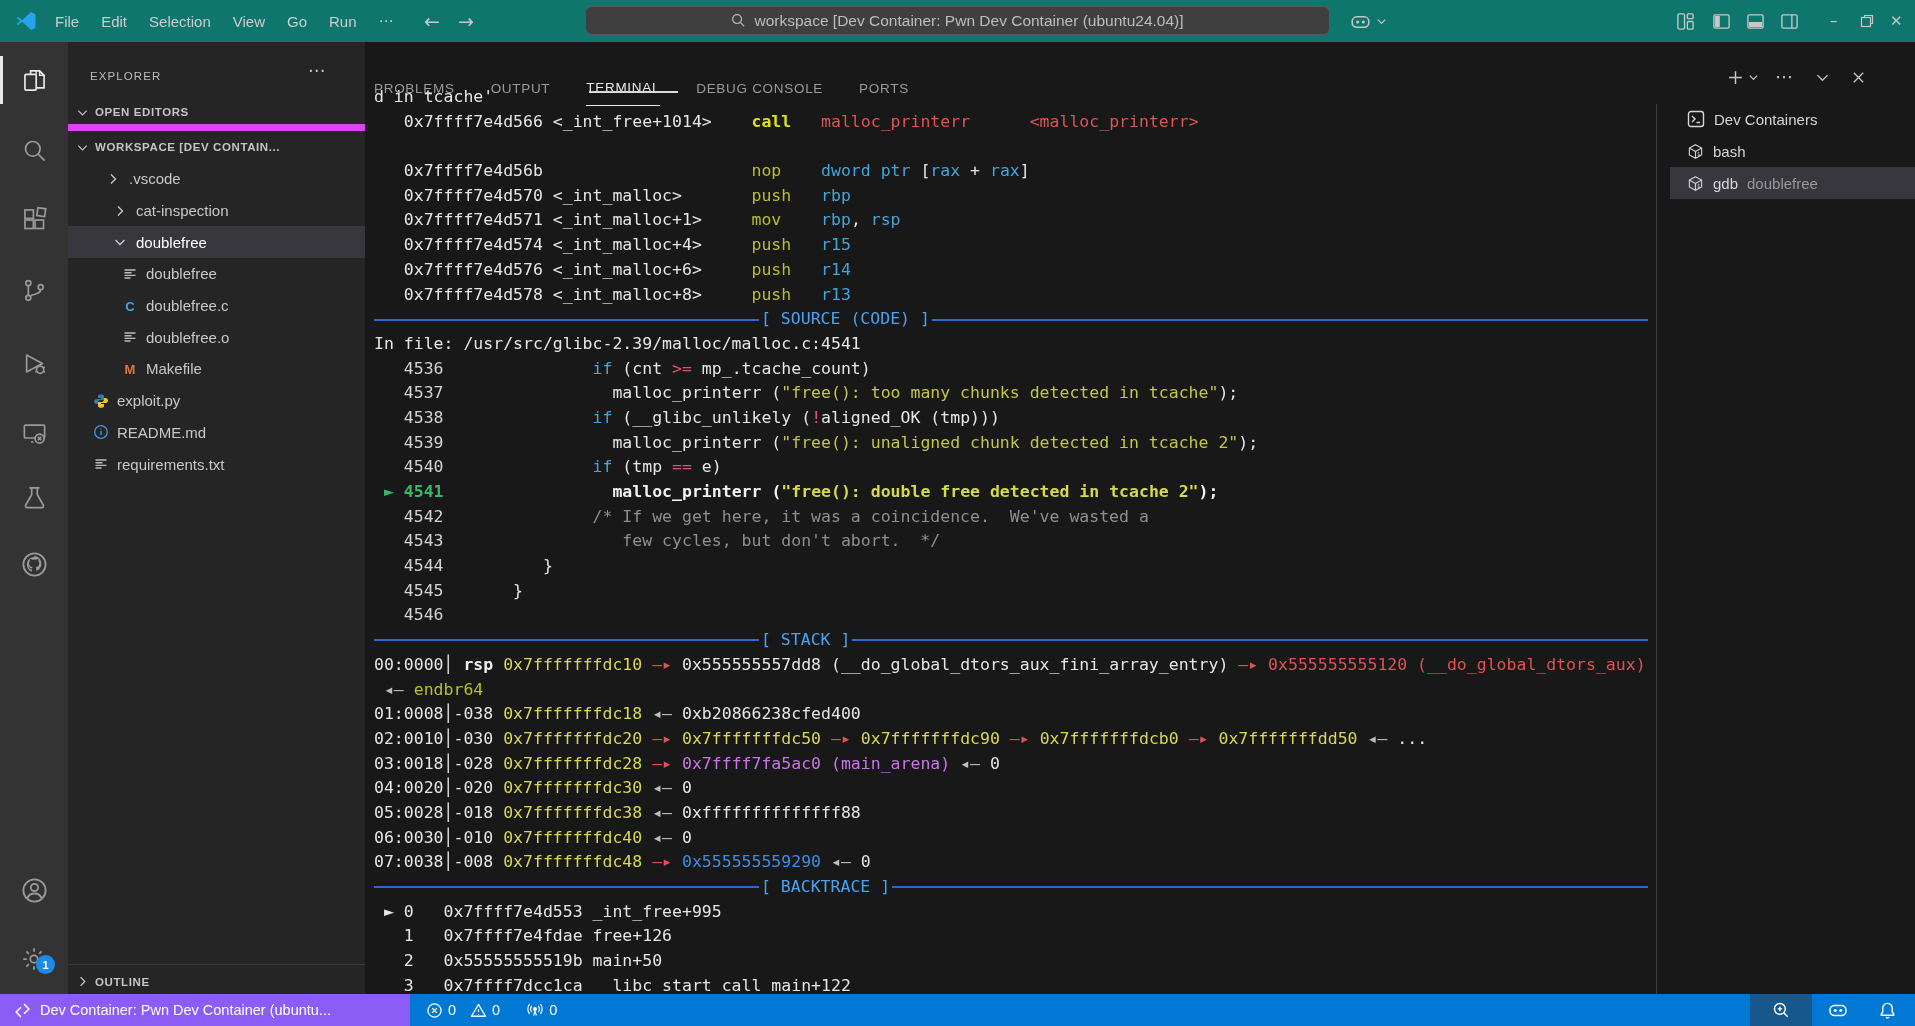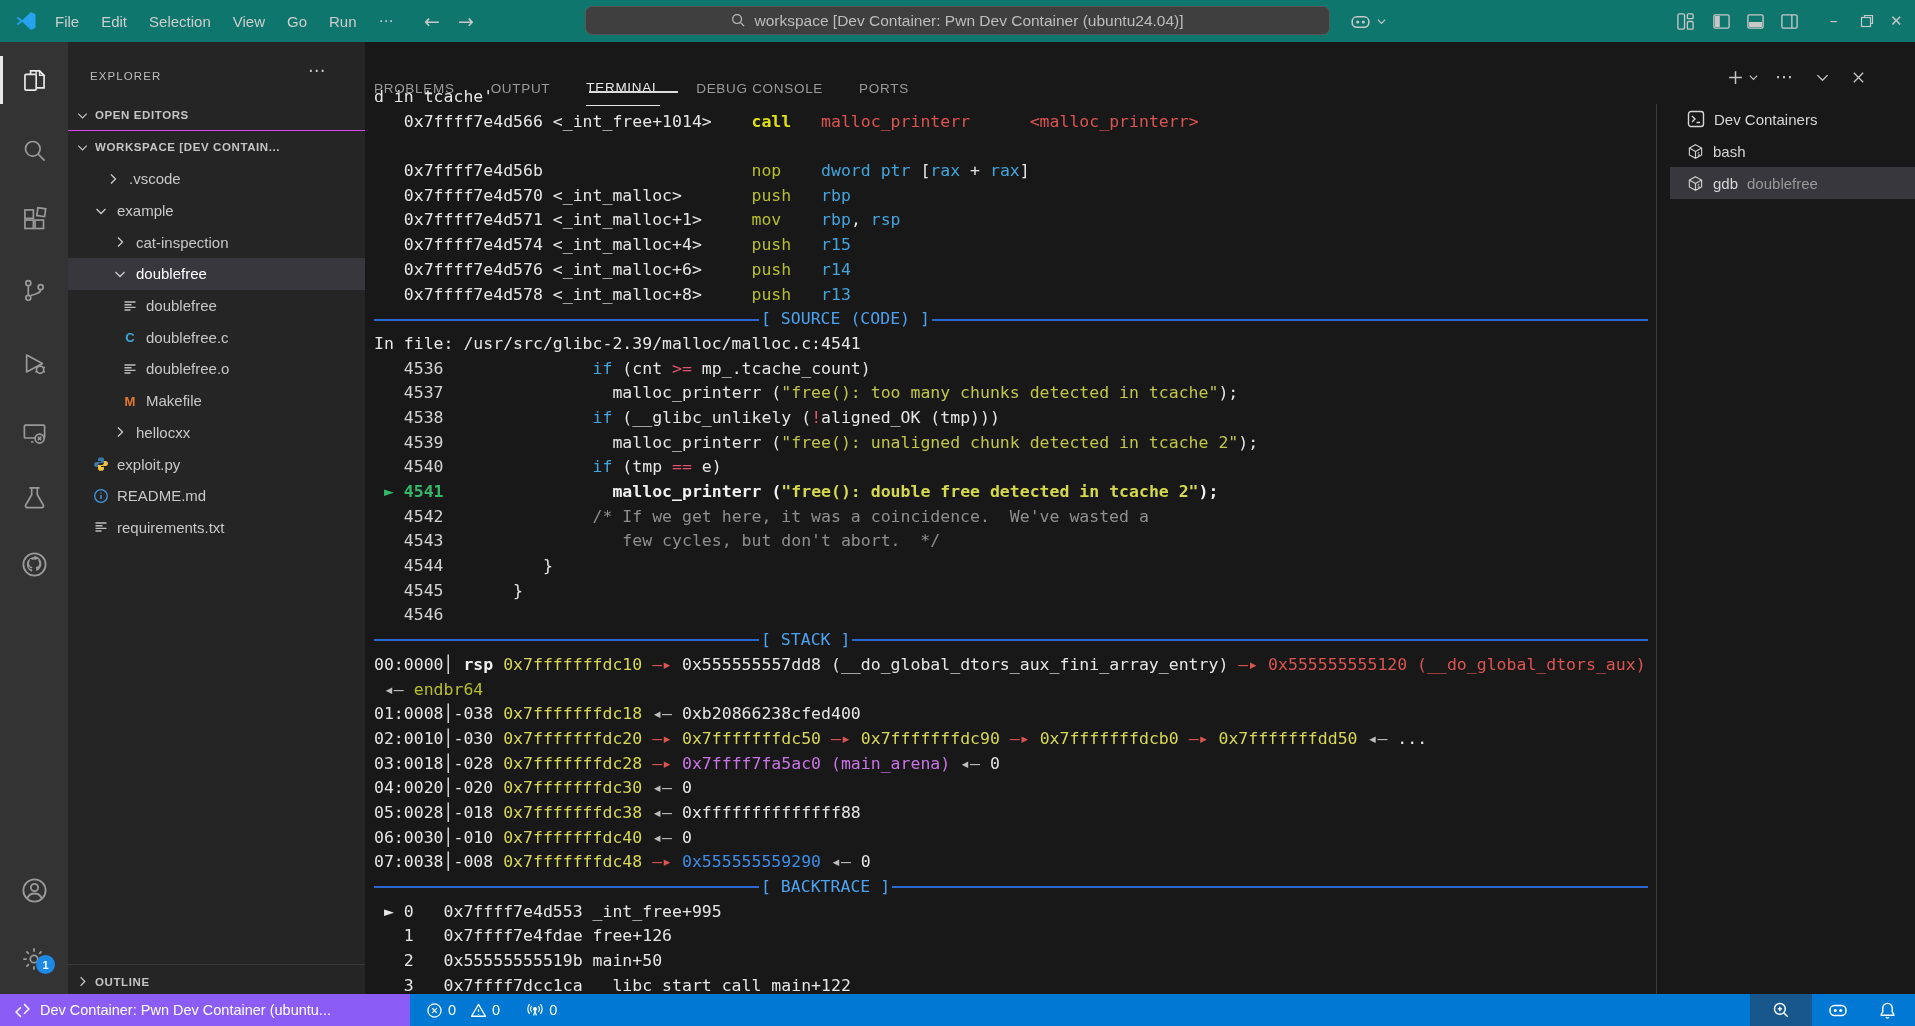--- a/index.html
+++ b/index.html
@@ -29,21 +29,21 @@
                 background:#1e8ae8; color:#fff; font-size:11px; display:flex; align-items:center;
                 justify-content:center; font-weight:bold; }
 
   
   .sidebar { position:absolute; left:68px; top:42px; width:297px; height:952px; background:#252526; color:#c8c8c8; }
   .sb-title { position:absolute; left:22px; top:28px; font-size:11.5px; letter-spacing:1.1px; color:#bbbbbb; }
   .sb-more { position:absolute; left:240px; top:18px; font-size:17px; color:#cccccc; letter-spacing:1px; }
   .sb-section { position:absolute; left:0; width:100%; display:flex; align-items:center;
                 font-size:11.5px; font-weight:bold; letter-spacing:0.6px; color:#c5c5c5; }
   .sb-section .chev { margin:0 5px 0 7px; display:flex; }
-  .sec-open { top:58px; height:31px; border-bottom:1px solid #d946ef; }
+  .sec-open { top:58px; height:31px; border-bottom:7px solid #d946ef; }
   .sec-ws   { top:89px; height:32px; }
   .sec-ws .lbl { white-space:nowrap; overflow:hidden; width:250px; }
   .tree { position:absolute; left:0; top:121px; width:100%; }
   .tree-row { height:31.7px; display:flex; align-items:center; font-size:15px; gap:7px; white-space:nowrap; }
   .tree-row.selected { background:#37373d; color:#ffffff; }
   .tree-ico { width:18px; height:18px; display:flex; align-items:center; justify-content:center; flex:0 0 18px; }
   .sb-bottom { position:absolute; left:0; width:100%; height:34px; border-top:1px solid #3a3a3a;
                display:flex; align-items:center; font-size:11.5px; font-weight:bold; letter-spacing:0.6px; color:#c5c5c5;margin-top:36px; }
   .sb-bottom .chev { margin:0 5px 0 7px; display:flex; }
 
@@ -257,42 +257,34 @@
     </div>
     <div class="tree" id="tree">
         <div class="tree-row" style="padding-left: 36px;">
           <span class="tree-ico">
             <svg width="16" height="16" viewBox="0 0 16 16">
               <path d="M6 3.5 10.5 8 6 12.5" fill="none" stroke="#cccccc" stroke-width="1.3"></path>
             </svg>
           </span>
           <span>.vscode</span>
         </div>
-        <div class="tree-row" style="padding-left: 24px;">
+        <div class="tree-row" style="padding-left: 43px;">
+          <span class="tree-ico">
+            <svg width="16" height="16" viewBox="0 0 16 16">
+              <path d="M6 3.5 10.5 8 6 12.5" fill="none" stroke="#cccccc" stroke-width="1.3"></path>
+            </svg>
+          </span>
+          <span>cat-inspection</span>
+        </div>
+        <div class="tree-row selected" style="padding-left: 43px;">
           <span class="tree-ico">
             <svg width="16" height="16" viewBox="0 0 16 16">
               <path d="M3.5 6 8 10.5 12.5 6" fill="none" stroke="#cccccc" stroke-width="1.3"></path>
             </svg>
           </span>
-          <span>example</span>
-        </div>
-        <div class="tree-row" style="padding-left: 43px;">
-          <span class="tree-ico">
-            <svg width="16" height="16" viewBox="0 0 16 16">
-              <path d="M6 3.5 10.5 8 6 12.5" fill="none" stroke="#cccccc" stroke-width="1.3"></path>
-            </svg>
-          </span>
-          <span>cat-inspection</span>
-        </div>
-        <div class="tree-row selected" style="padding-left: 43px;">
-          <span class="tree-ico">
-            <svg width="16" height="16" viewBox="0 0 16 16">
-              <path d="M3.5 6 8 10.5 12.5 6" fill="none" stroke="#cccccc" stroke-width="1.3"></path>
-            </svg>
-          </span>
           <span>doublefree</span>
         </div>
         <div class="tree-row" style="padding-left: 53px;">
           <span class="tree-ico">
             <svg width="16" height="16" viewBox="0 0 16 16">
               <path d="M2.5 4h11M2.5 6.7h7M2.5 9.4h11M2.5 12h6" stroke="#bdbdbd" stroke-width="1.4"></path>
             </svg>
           </span>
           <span>doublefree</span>
         </div>
@@ -312,28 +304,20 @@
           </span>
           <span>doublefree.o</span>
         </div>
         <div class="tree-row" style="padding-left: 53px;">
           <span class="tree-ico">
             <svg width="16" height="16" viewBox="0 0 16 16">
               <text x="8" y="12.5" text-anchor="middle" font-size="13" font-weight="bold" fill="#e37933" font-family="Liberation Sans,sans-serif">M</text>
             </svg>
           </span>
           <span>Makefile</span>
-        </div>
-        <div class="tree-row" style="padding-left: 43px;">
-          <span class="tree-ico">
-            <svg width="16" height="16" viewBox="0 0 16 16">
-              <path d="M6 3.5 10.5 8 6 12.5" fill="none" stroke="#cccccc" stroke-width="1.3"></path>
-            </svg>
-          </span>
-          <span>hellocxx</span>
         </div>
         <div class="tree-row" style="padding-left: 24px;">
           <span class="tree-ico">
             <svg width="16" height="16" viewBox="0 0 16 16">
               <path d="M8 1.2c-2 0-3 .8-3 2.1V5h3v.9H3.6C2.1 5.9 1 7 1 8.5S2.1 11 3.6 11H5V9.6C5 8.2 6.1 7 7.5 7H11V3.3c0-1.3-1-2.1-3-2.1z" fill="#3b77a8"></path>
               <path d="M8 14.8c2 0 3-.8 3-2.1V11H8v-.9h4.4c1.5 0 2.6-1.1 2.6-2.6S13.9 5 12.4 5H11v1.4C11 7.8 9.9 9 8.5 9H5v3.7c0 1.3 1 2.1 3 2.1z" fill="#f0c040"></path>
             </svg>
           </span>
           <span>exploit.py</span>
         </div>

